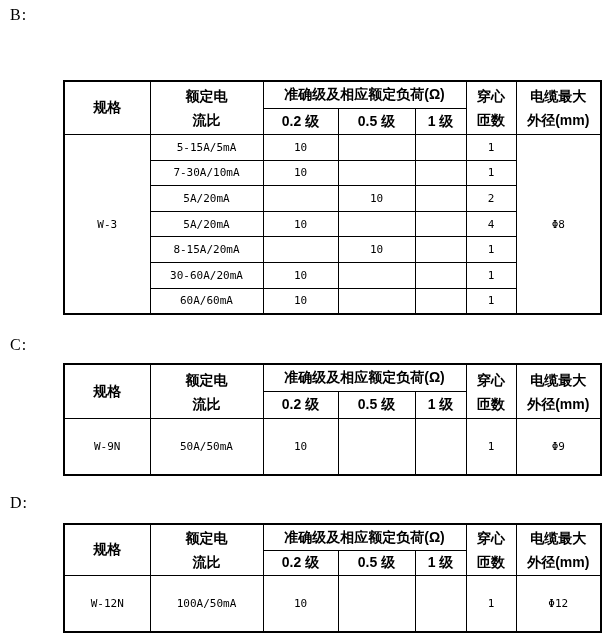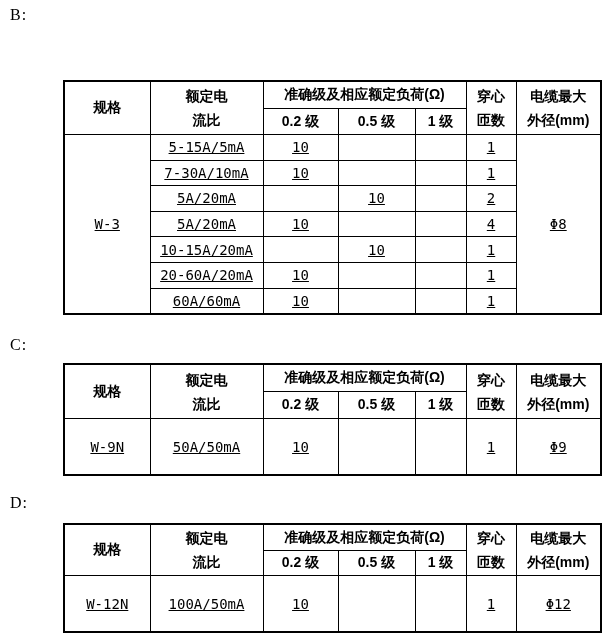--- a/index.html
+++ b/index.html
@@ -42,22 +42,21 @@
   td.cn {
     font-family: "Liberation Sans", sans-serif;
     font-weight: bold;
     font-size: 14px;
   }
   td.cn .line { line-height: 24px; }
   
   td.mono {
     font-family: "DejaVu Sans Mono", monospace;
     font-weight: normal;
-    font-size: 14px;
-    text-decoration: underline;
+    font-size: 11px;
   }
   
   #table-b { left: 63px; top: 80px;  width: 537px; }
   #table-b tr.hr1 td { height: 26px; }
   #table-b tr.hr2 td { height: 25px; }
   #table-b tr.dr  td { height: 24.6px; }
   
   #table-c { left: 63px; top: 363px; width: 537px; }
   #table-c tr.hr1 td { height: 26px; }
   #table-c tr.hr2 td { height: 26px; }
@@ -131,28 +130,28 @@
         <td class="mono">2</td>
       </tr>
       <tr class="dr">
         <td class="mono">5A/20mA</td>
         <td class="mono">10</td>
         <td class="mono"></td>
         <td class="mono"></td>
         <td class="mono">4</td>
       </tr>
       <tr class="dr">
-        <td class="mono">10-15A/20mA</td>
-        <td class="mono"></td>
-        <td class="mono">10</td>
-        <td class="mono"></td>
-        <td class="mono">1</td>
-      </tr>
-      <tr class="dr">
-        <td class="mono">20-60A/20mA</td>
+        <td class="mono">8-15A/20mA</td>
+        <td class="mono"></td>
+        <td class="mono">10</td>
+        <td class="mono"></td>
+        <td class="mono">1</td>
+      </tr>
+      <tr class="dr">
+        <td class="mono">30-60A/20mA</td>
         <td class="mono">10</td>
         <td class="mono"></td>
         <td class="mono"></td>
         <td class="mono">1</td>
       </tr>
       <tr class="dr">
         <td class="mono">60A/60mA</td>
         <td class="mono">10</td>
         <td class="mono"></td>
         <td class="mono"></td>

